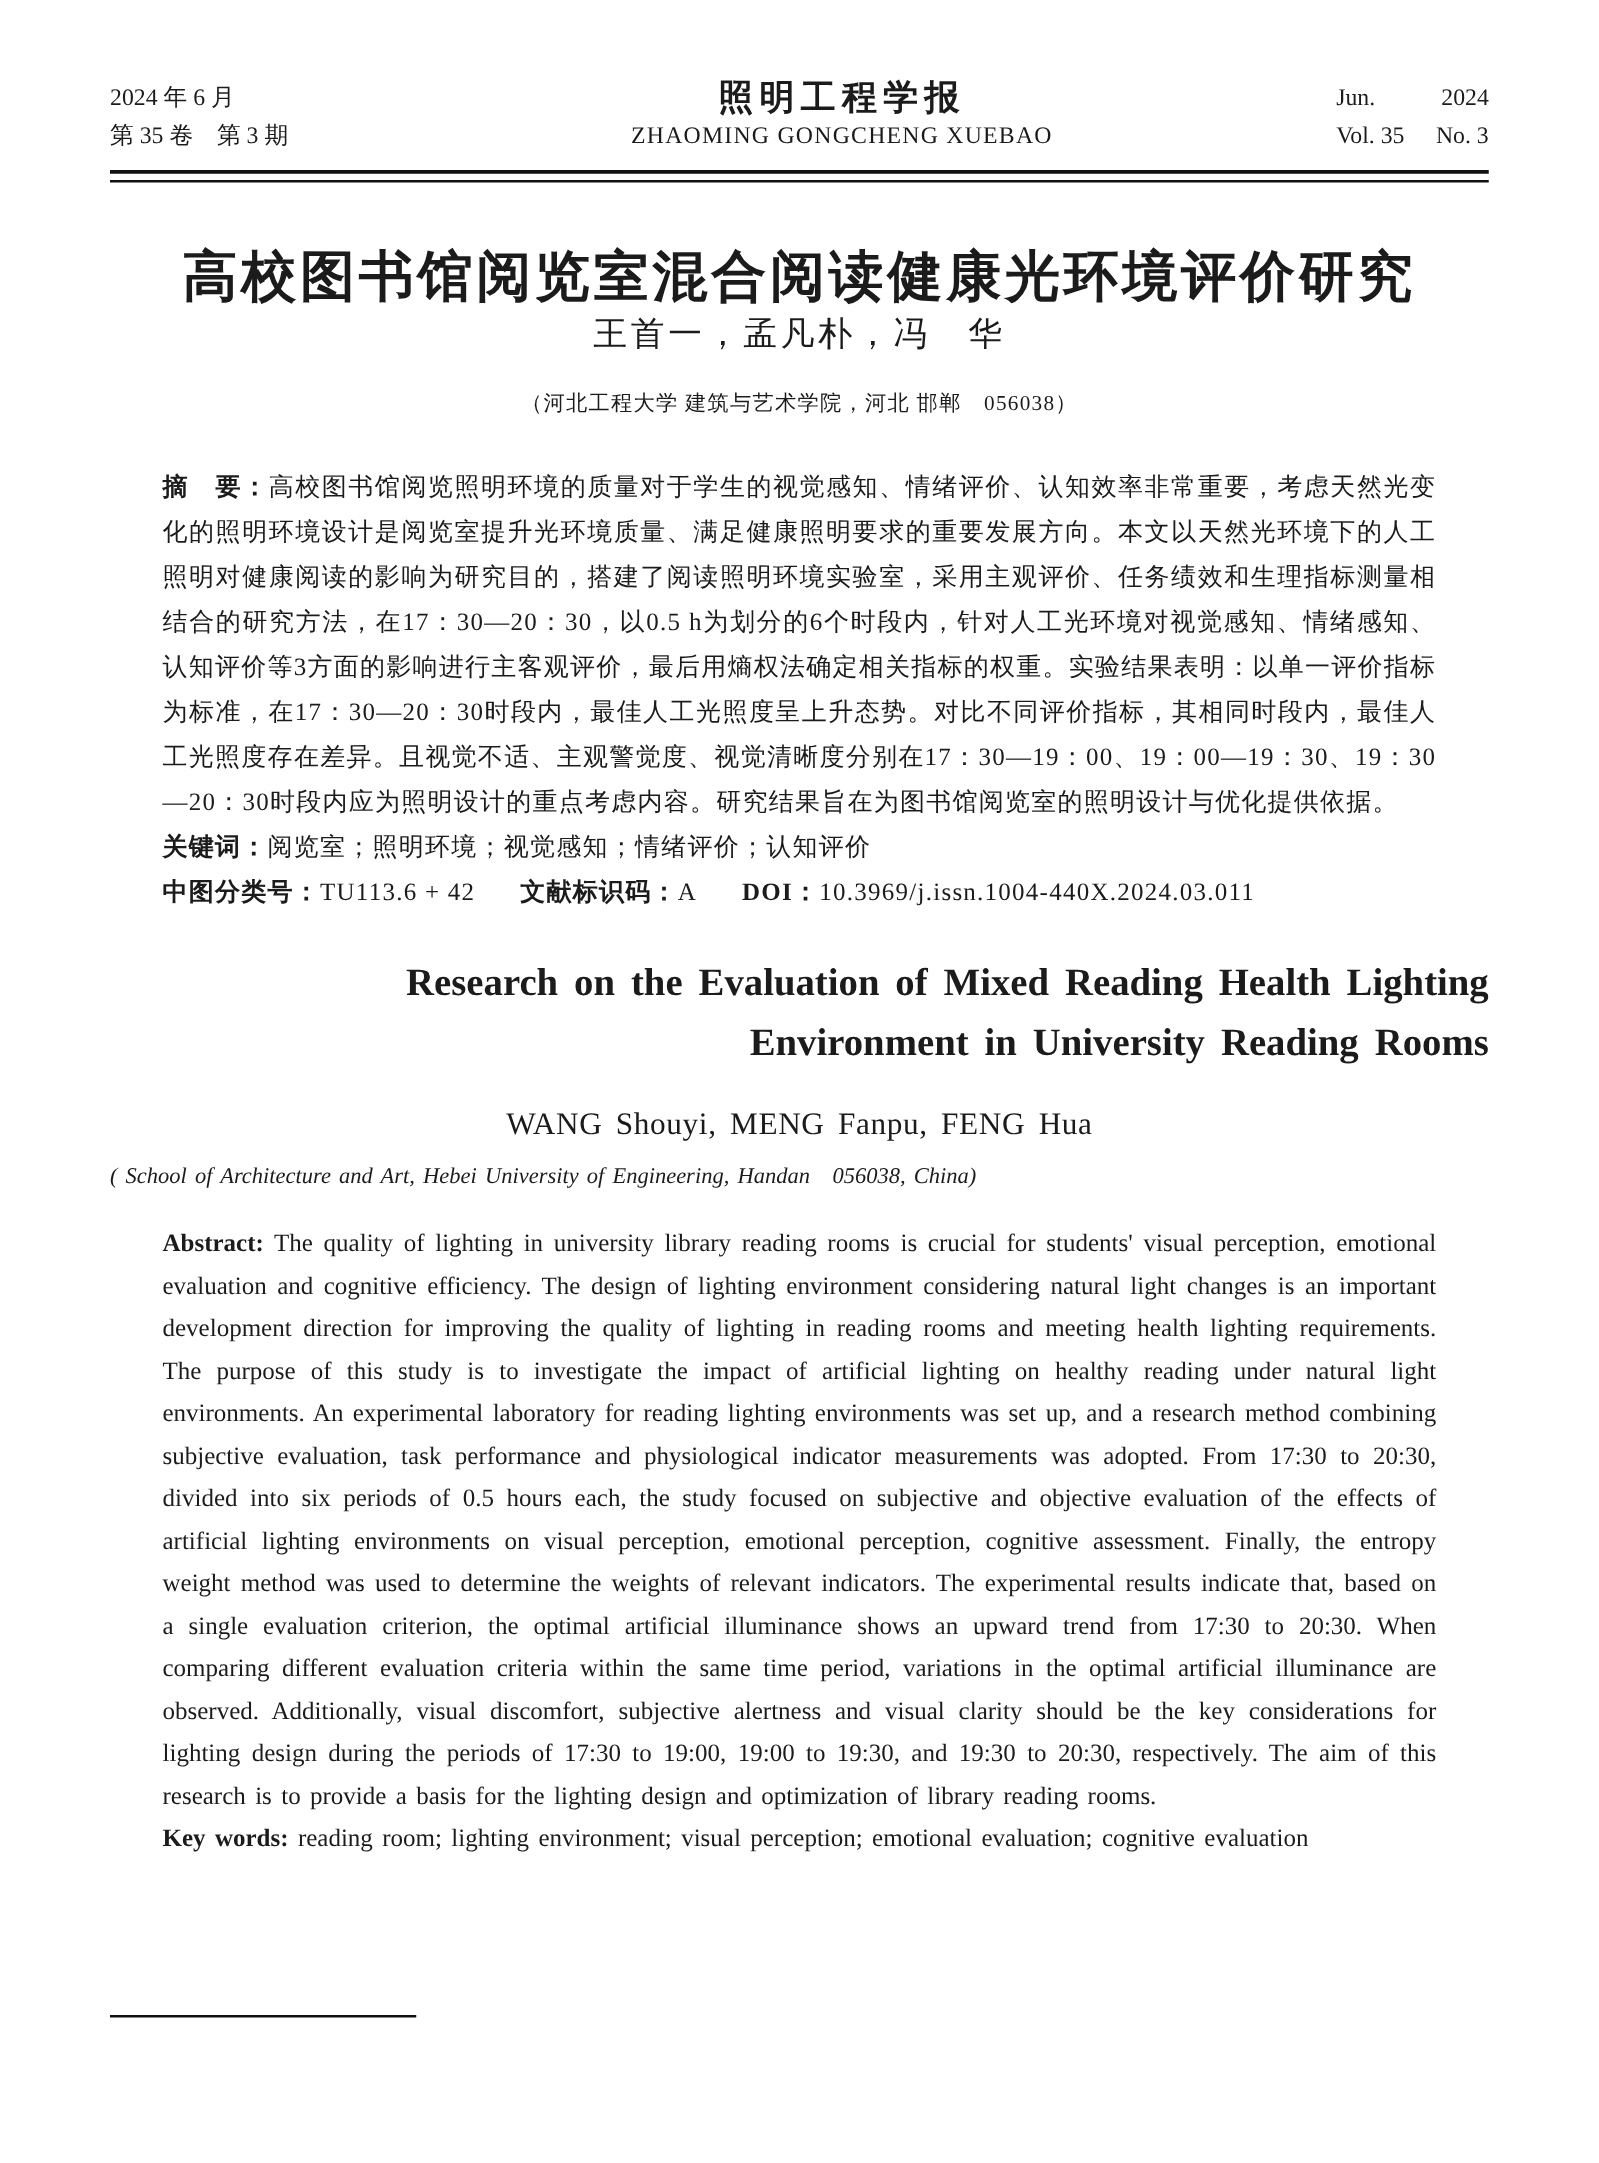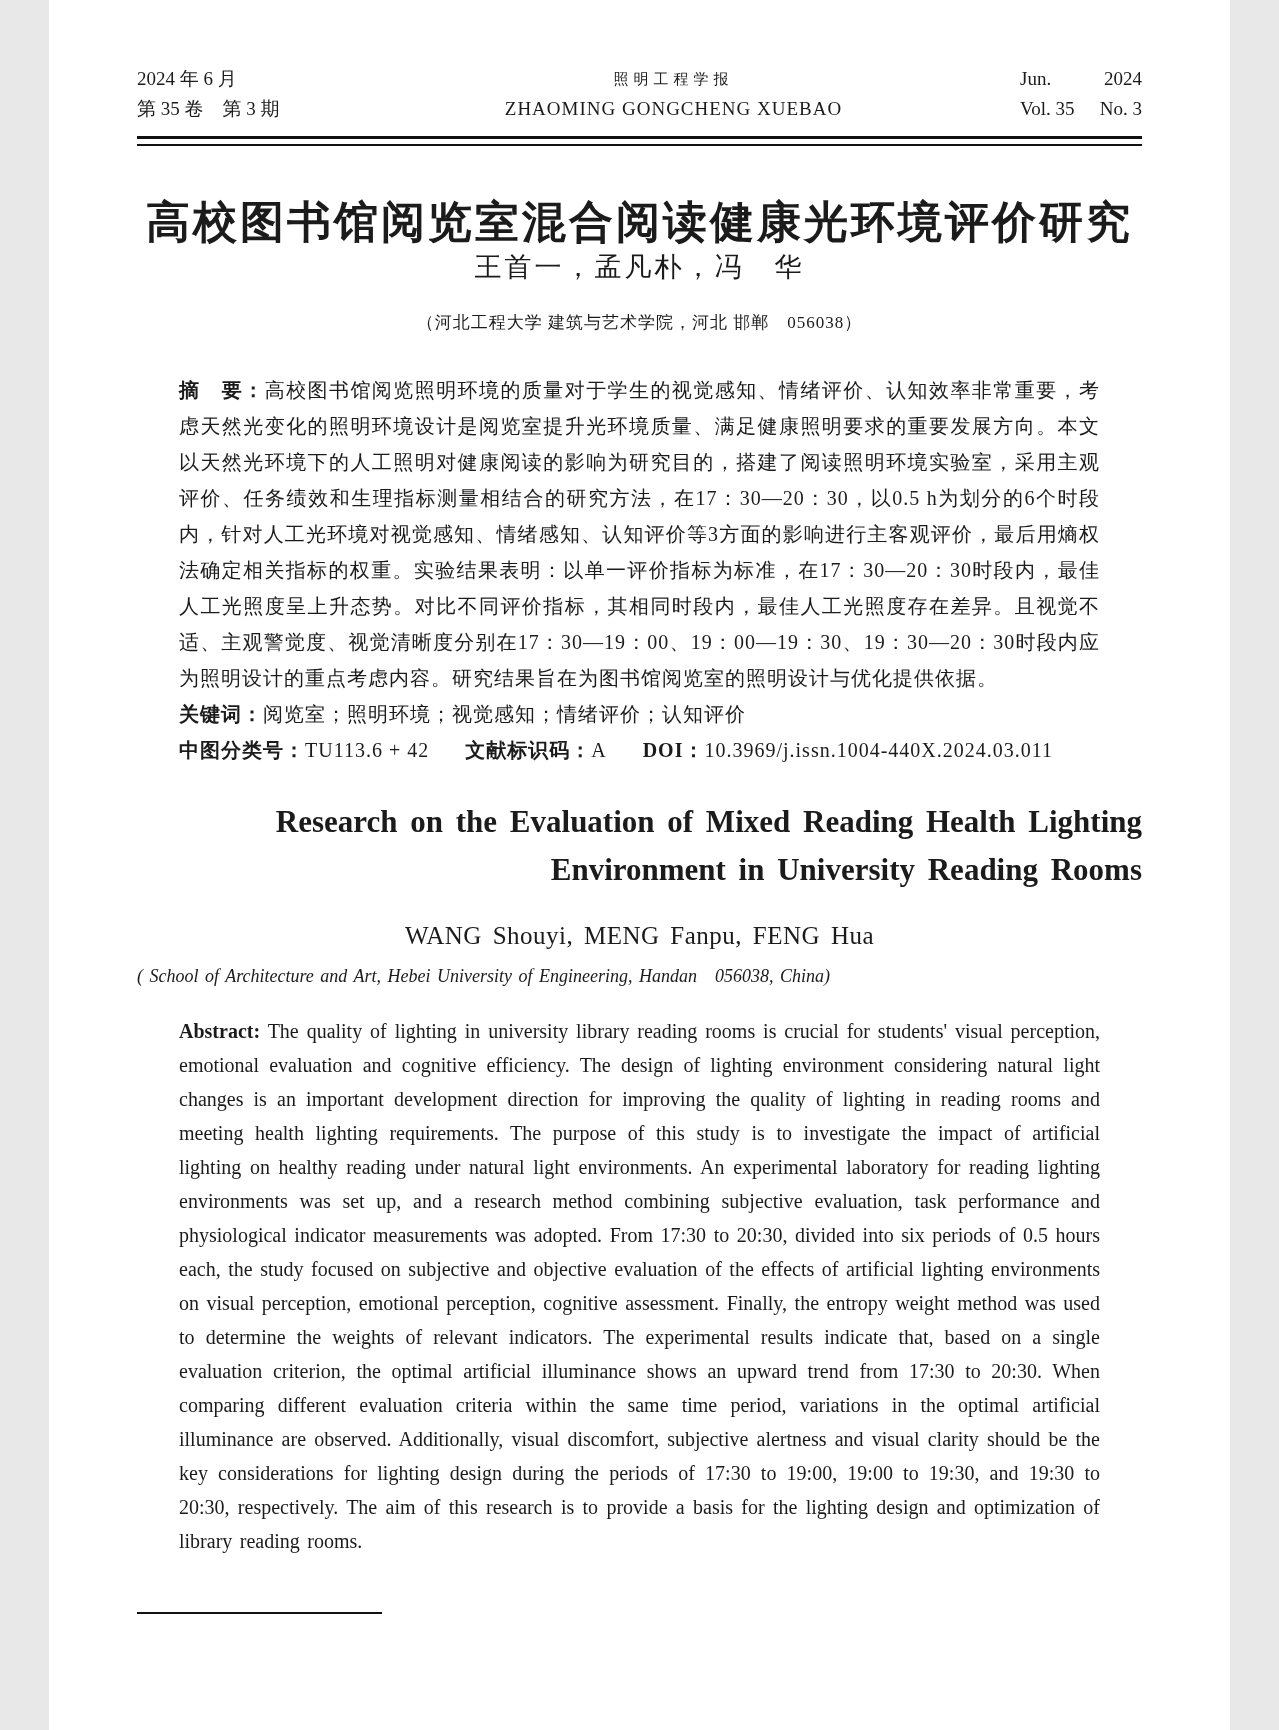--- a/index.html
+++ b/index.html
@@ -1,31 +1,31 @@
 <!DOCTYPE html>
 <html><head>
 <meta charset="utf-8">
 <style>
   html,body{margin:0;padding:0;background:#e8e8e8;}
   .page{
     box-sizing:border-box;
-    width:1181px;height:1730px;
+    width:1279px;height:1730px;
     margin:0 auto;
     background:#ffffff;
     color:#1b1b1b;
     padding:64px 88px 0;
     position:relative;
     overflow:hidden;
     font-family:"Liberation Serif","DejaVu Serif",serif;
   }
   
   .jheader{display:flex;justify-content:space-between;align-items:flex-start;font-size:19px;line-height:30px;}
   .jh-left{min-width:190px;text-align:left;}
   .jh-center{text-align:center;}
-  .jh-center .cnname{font-size:15px;letter-spacing:5px;}
+  .jh-center .cnname{font-size:28px;letter-spacing:5px;font-weight:bold;}
   .jh-center .pyname{font-size:19px;letter-spacing:1px;}
   .jh-right{min-width:122px;}
   .jh-row{display:flex;justify-content:space-between;}
   .double-rule{margin-top:12px;height:5px;border-top:3px solid #111;border-bottom:2px solid #111;}
   
   .title-cn{
     margin:50px 0 0;
     font-family:"Liberation Sans","DejaVu Sans",sans-serif;
     font-weight:bold;font-size:44px;letter-spacing:3px;
     text-align:center;line-height:1.2;
@@ -93,19 +93,20 @@
     <div>Research on the Evaluation of Mixed Reading Health Lighting</div>
     <div>Environment in University Reading Rooms</div>
   </h2>
 
   <div class="authors-en">WANG Shouyi, MENG Fanpu, FENG Hua</div>
 
   <div class="affil-en">( School of Architecture and Art, Hebei University of Engineering, Handan　056038, China)</div>
 
   <section class="en-block">
     <p class="just"><span class="b">Abstract:</span><span> </span><span>The quality of lighting in university library reading rooms is crucial for students' visual perception, emotional evaluation and cognitive efficiency. The design of lighting environment considering natural light changes is an important development direction for improving the quality of lighting in reading rooms and meeting health lighting requirements. The purpose of this study is to investigate the impact of artificial lighting on healthy reading under natural light environments. An experimental laboratory for reading lighting environments was set up, and a research method combining subjective evaluation, task performance and physiological indicator measurements was adopted. From 17:30 to 20:30, divided into six periods of 0.5 hours each, the study focused on subjective and objective evaluation of the effects of artificial lighting environments on visual perception, emotional perception, cognitive assessment. Finally, the entropy weight method was used to determine the weights of relevant indicators. The experimental results indicate that, based on a single evaluation criterion, the optimal artificial illuminance shows an upward trend from 17:30 to 20:30. When comparing different evaluation criteria within the same time period, variations in the optimal artificial illuminance are observed. Additionally, visual discomfort, subjective alertness and visual clarity should be the key considerations for lighting design during the periods of 17:30 to 19:00, 19:00 to 19:30, and 19:30 to 20:30, respectively. The aim of this research is to provide a basis for the lighting design and optimization of library reading rooms.</span></p>
+    <p class="just"><span class="b">Key words:</span><span> </span><span>reading room; lighting environment; visual perception; emotional evaluation; cognitive evaluation</span></p>
   </section>
 
   <footer class="footnote">
     <div class="footnote-rule"></div>
   </footer>
 
 </div>
 
 </body></html>

